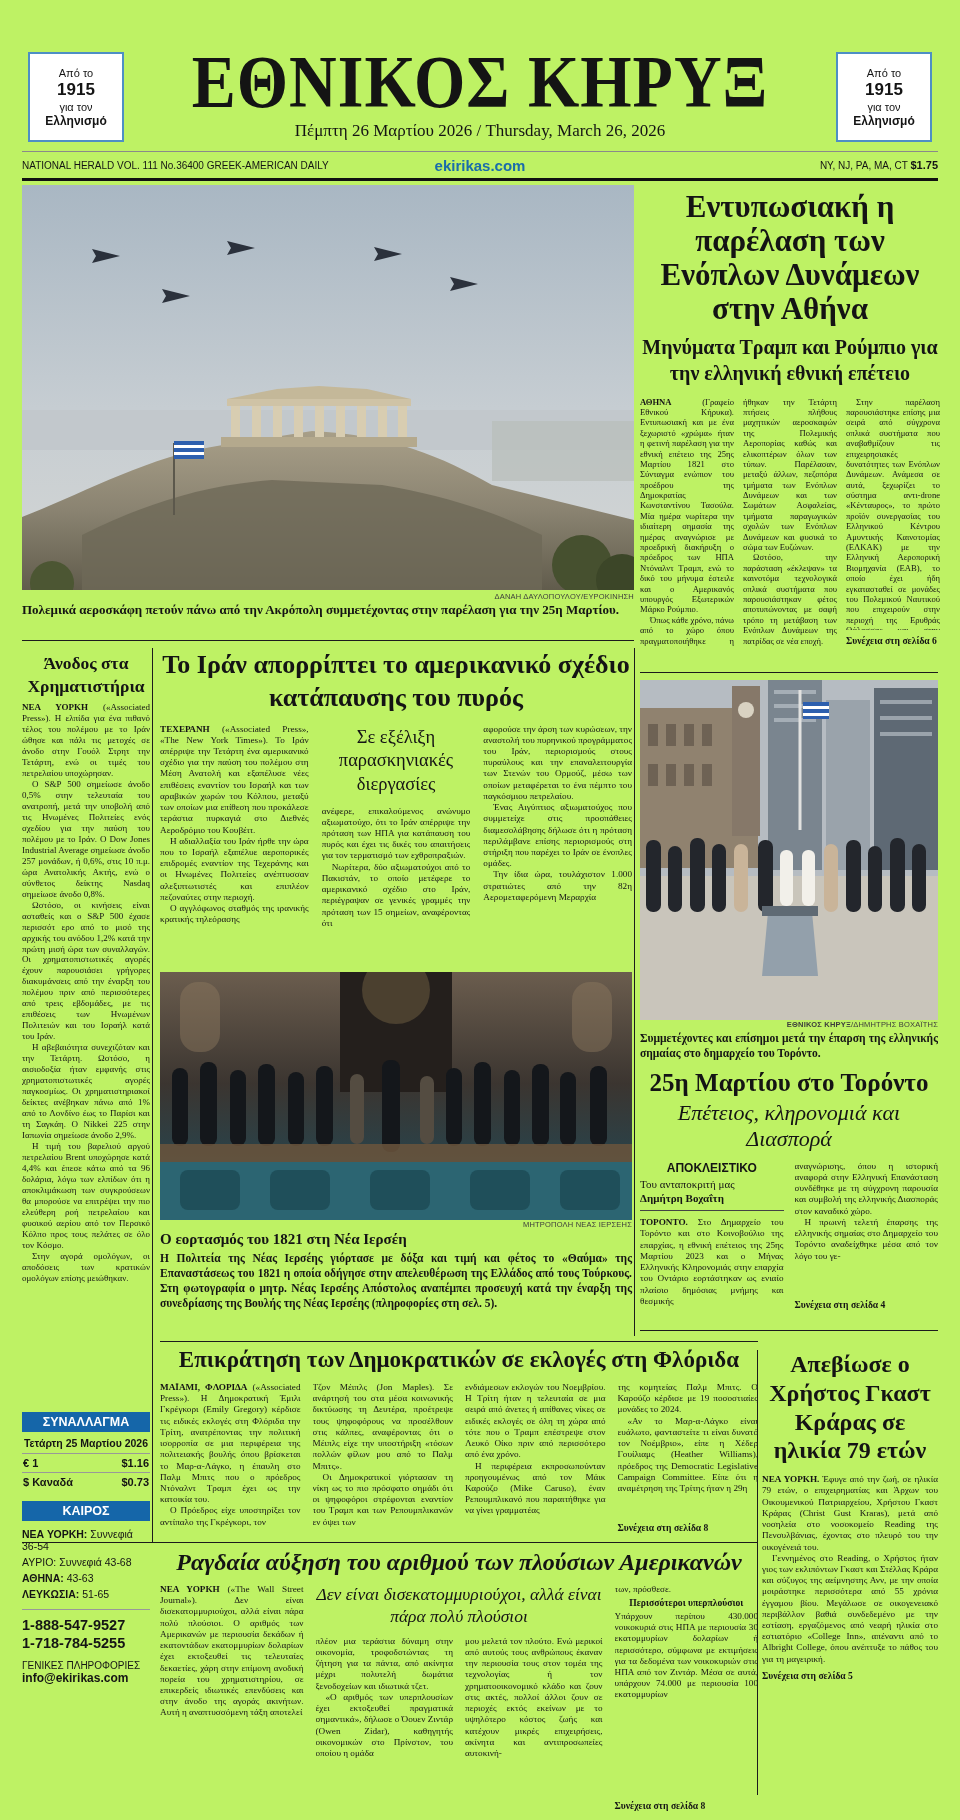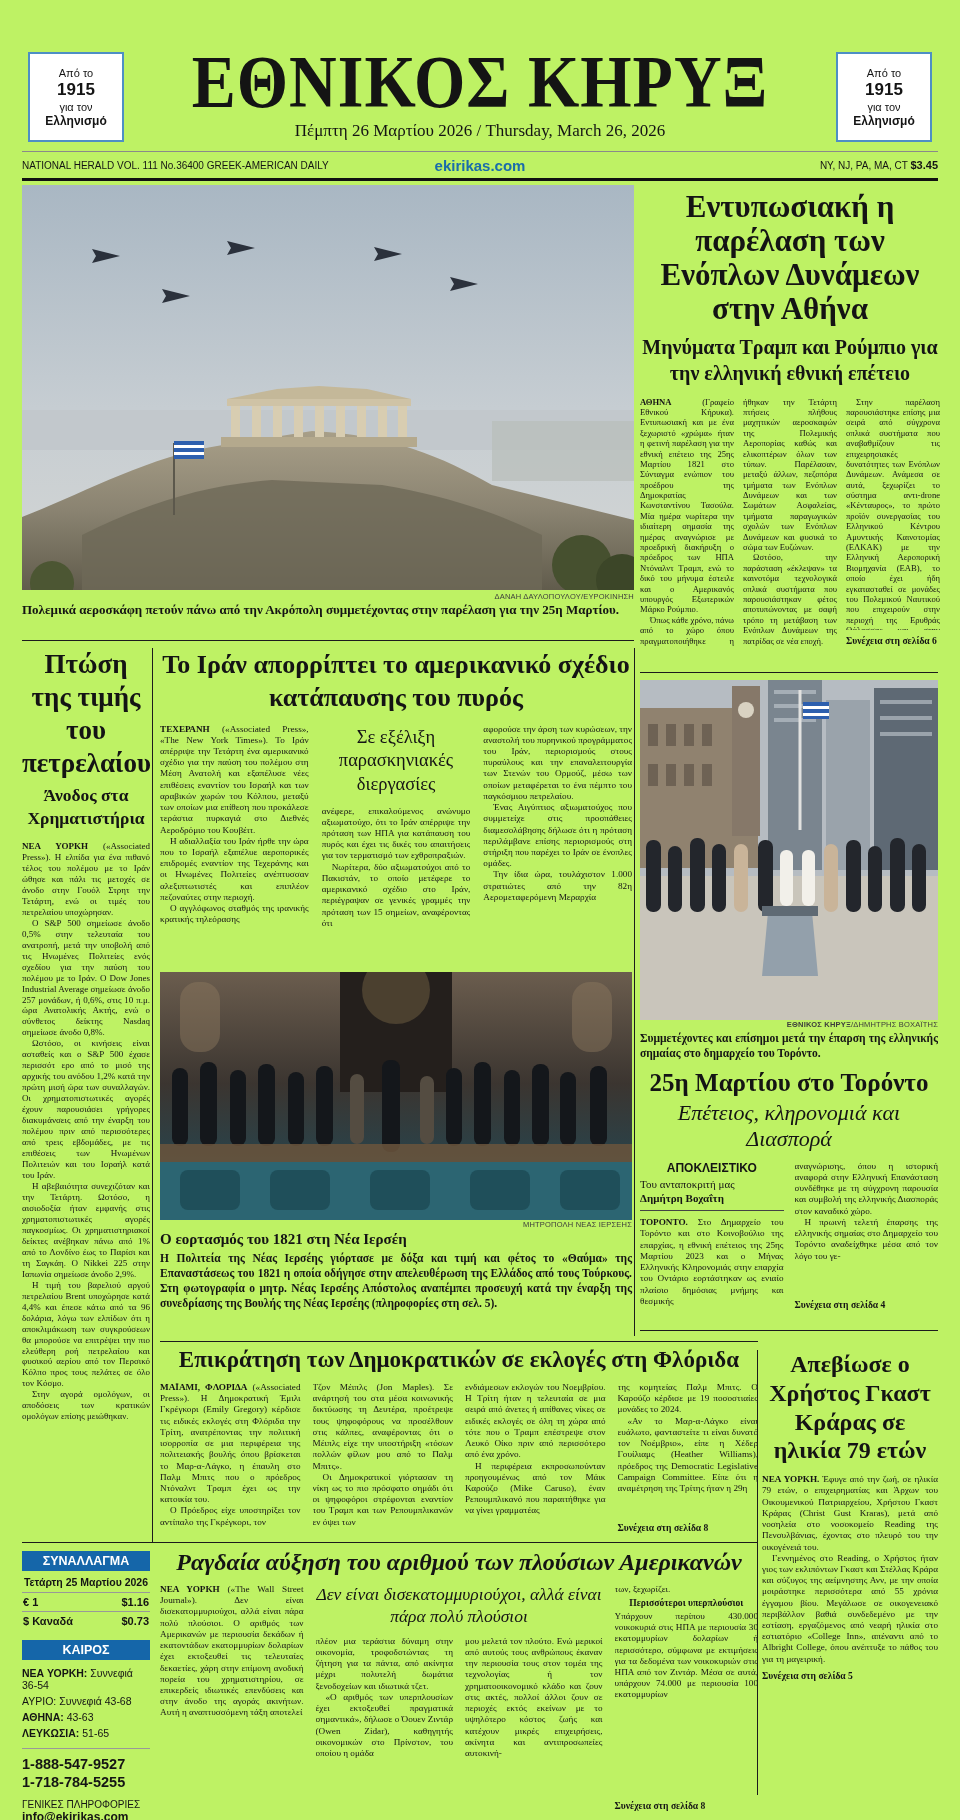--- a/index.html
+++ b/index.html
@@ -45,21 +45,21 @@
   
   #athens{position:absolute;left:640px;top:190px;width:300px;height:478px;overflow:hidden;}
   #athens .hl1{font-size:31px;line-height:1.1;}
   #athens .hl2{font-size:20px;line-height:1.28;margin-top:9px;}
   #athens .cols{gap:9px;margin-top:10px;height:250px;}
   #athens .col{flex:1;font-size:8.6px;line-height:1.21;}
   
   #rail{position:absolute;left:22px;top:648px;width:128px;}
   #rail .hl1{font-size:27px;line-height:1.22;}
   #rail .hl2{font-size:17.5px;line-height:1.32;margin-top:4px;}
-  #rail .railbody{margin-top:11px;height:700px;overflow:hidden;font-size:9px;line-height:1.22;}
+  #rail .railbody{margin-top:4px;height:700px;overflow:hidden;font-size:9px;line-height:1.22;}
   .boxhead{background:#1566a9;color:#fff;text-align:center;font-family:"Liberation Sans",sans-serif;
            font-weight:bold;font-size:12.5px;padding:3px 0;margin-top:10px;}
   .boxdate{font-family:"Liberation Sans",sans-serif;font-weight:bold;font-size:10.5px;
            text-align:center;padding:5px 0 4px;}
   .fxrow{display:flex;justify-content:space-between;font-family:"Liberation Sans",sans-serif;
          font-weight:bold;font-size:11px;padding:3px 1px;border-top:1px solid #999;}
   .fxrow:last-of-type{border-bottom:1px solid #999;}
   .wrow{font-family:"Liberation Sans",sans-serif;font-size:10.5px;padding:2px 0;}
   .wrow .wl{font-weight:bold;}
   .wrow.reg .wl{font-weight:normal;}
@@ -129,21 +129,21 @@
     <div class="b3">για τον</div>
     <div class="b4">Ελληνισμό</div>
   </div>
   <div class="mast-date">Πέμπτη 26 Μαρτίου 2026 / Thursday, March 26, 2026</div>
 
   <div class="info-bar">
     <span class="info-left">NATIONAL HERALD VOL. 111 No.36400  GREEK-AMERICAN DAILY</span>
     <span class="info-site">ekirikas.com</span>
     <span class="info-right">
       <span>NY, NJ, PA, MA, CT</span>
-      <b>$3.45</b>
+      <b>$1.75</b>
     </span>
   </div>
 
   <div id="lead-photo">
     <svg class="photo" width="612" height="405" viewBox="0 0 612 405">
       <defs>
         <linearGradient id="sky" x1="0" y1="0" x2="0" y2="1">
           <stop offset="0" stop-color="#a9b7c3"></stop>
             <stop offset=".55" stop-color="#c6cdd2"></stop>
             <stop offset="1" stop-color="#d4d6d4"></stop>
@@ -225,21 +225,20 @@
               <p class="para">Στην παρέλαση παρουσιάστηκε επίσης μια σειρά από σύγχρονα οπλικά συστήματα που αναβαθμίζουν τις επιχειρησιακές δυνατότητες των Ενόπλων Δυνάμεων. Ανάμεσα σε αυτά, ξεχωρίζει το σύστημα αντι-drone «Κένταυρος», το πρώτο προϊόν συνεργασίας του Ελληνικού Κέντρου Αμυντικής Καινοτομίας (ΕΛΚΑΚ) με την Ελληνική Αεροπορική Βιομηχανία (ΕΑΒ), το οποίο έχει ήδη εγκατασταθεί σε μονάδες του Πολεμικού Ναυτικού που επιχειρούν στην περιοχή της Ερυθράς Θάλασσας και στην Κύπρο.</p>
             </div>
           </div>
         <p class="cont">Συνέχεια στη σελίδα 6</p>
       </div>
     </div>
   </div>
   <div class="rule" style="left:640px;top:672px;width:298px;height:1px;"></div>
 
   <div id="rail">
-    <div class="hl hl1">Πτώση της τιμής του πετρελαίου</div>
     <div class="hl hl2">Άνοδος στα Χρηματιστήρια</div>
     <div class="railbody">
       <p class="para lead-p"><strong class="dateline">ΝΕΑ ΥΟΡΚΗ</strong><span> («Associated Press»). Η ελπίδα για ένα πιθανό τέλος του πολέμου με το Ιράν ώθησε και πάλι τις μετοχές σε άνοδο στην Γουόλ Στρητ την Τετάρτη, ενώ οι τιμές του πετρελαίου υποχώρησαν.</span></p>
       <div class="paras">
           <p class="para">Ο S&amp;P 500 σημείωσε άνοδο 0,5% στην τελευταία του ανατροπή, μετά την υποβολή από τις Ηνωμένες Πολιτείες ενός σχεδίου για την παύση του πολέμου με το Ιράν. Ο Dow Jones Industrial Average σημείωσε άνοδο 257 μονάδων, ή 0,6%, στις 10 π.μ. ώρα Ανατολικής Ακτής, ενώ ο σύνθετος δείκτης Nasdaq σημείωσε άνοδο 0,8%.</p>
           <p class="para">Ωστόσο, οι κινήσεις είναι ασταθείς και ο S&amp;P 500 έχασε περισσότ ερο από το μισό της αρχικής του ανόδου 1,2% κατά την πρώτη μισή ώρα των συναλλαγών. Οι χρηματοπιστωτικές αγορές έχουν παρουσιάσει γρήγορες διακυμάνσεις από την έναρξη του πολέμου πριν από περισσότερες από τρεις εβδομάδες, με τις επιθέσεις των Ηνωμένων Πολιτειών και του Ισραήλ κατά του Ιράν.</p>
           <p class="para">Η αβεβαιότητα συνεχιζόταν και την Τετάρτη. Ωστόσο, η αισιοδοξία ήταν εμφανής στις χρηματοπιστωτικές αγορές παγκοσμίως. Οι χρηματιστηριακοί δείκτες ανέβηκαν πάνω από 1% από το Λονδίνο έως το Παρίσι και τη Σαγκάη. Ο Nikkei 225 στην Ιαπωνία σημείωσε άνοδο 2,9%.</p>
           <p class="para">Η τιμή του βαρελιού αργού πετρελαίου Brent υποχώρησε κατά 4,4% και έπεσε κάτω από τα 96 δολάρια, λόγω των ελπίδων ότι η αποκλιμάκωση των συγκρούσεων θα μπορούσε να επιτρέψει την πιο ελεύθερη ροή πετρελαίου και φυσικού αερίου από τον Περσικό Κόλπο προς τους πελάτες σε όλο τον Κόσμο.</p>
           <p class="para">Στην αγορά ομολόγων, οι αποδόσεις των κρατικών ομολόγων επίσης μειώθηκαν.</p>
         </div>
@@ -422,21 +421,21 @@
             <div class="coltext">
                 <div class="paras nofirst">
                   <p class="para">μου μελετά τον πλούτο. Ενώ μερικοί από αυτούς τους ανθρώπους έκαναν την περιουσία τους στον τομέα της τεχνολογίας ή τον χρηματοοικονομικό κλάδο και ζουν στις ακτές, πολλοί άλλοι ζουν σε περιοχές εκτός εκείνων με το υψηλότερο κόστος ζωής και κατέχουν μικρές επιχειρήσεις, ακίνητα και αντιπροσωπείες αυτοκινή-</p>
                 </div>
               </div>
           </div>
         </div>
       </div>
       <div class="col">
         <div class="coltext">
-          <p class="para lead-p">των, ξεχωρίζει.</p>
+          <p class="para lead-p">των, πρόσθεσε.</p>
           <div class="minihead">Περισσότεροι υπερπλούσιοι</div>
           <div class="paras nofirst">
               <p class="para">Υπάρχουν περίπου 430.000 νοικοκυριά στις ΗΠΑ με περιουσία 30 εκατομμυρίων δολαρίων ή περισσότερο, σύμφωνα με εκτιμήσεις για τα δεδομένα των νοικοκυριών στις ΗΠΑ από τον Ζιντάρ. Μέσα σε αυτά, υπάρχουν 74.000 με περιουσία 100 εκατομμυρίων</p>
             </div>
         </div>
         <p class="cont">Συνέχεια στη σελίδα 8</p>
       </div>
     </div>
   </div>
 

